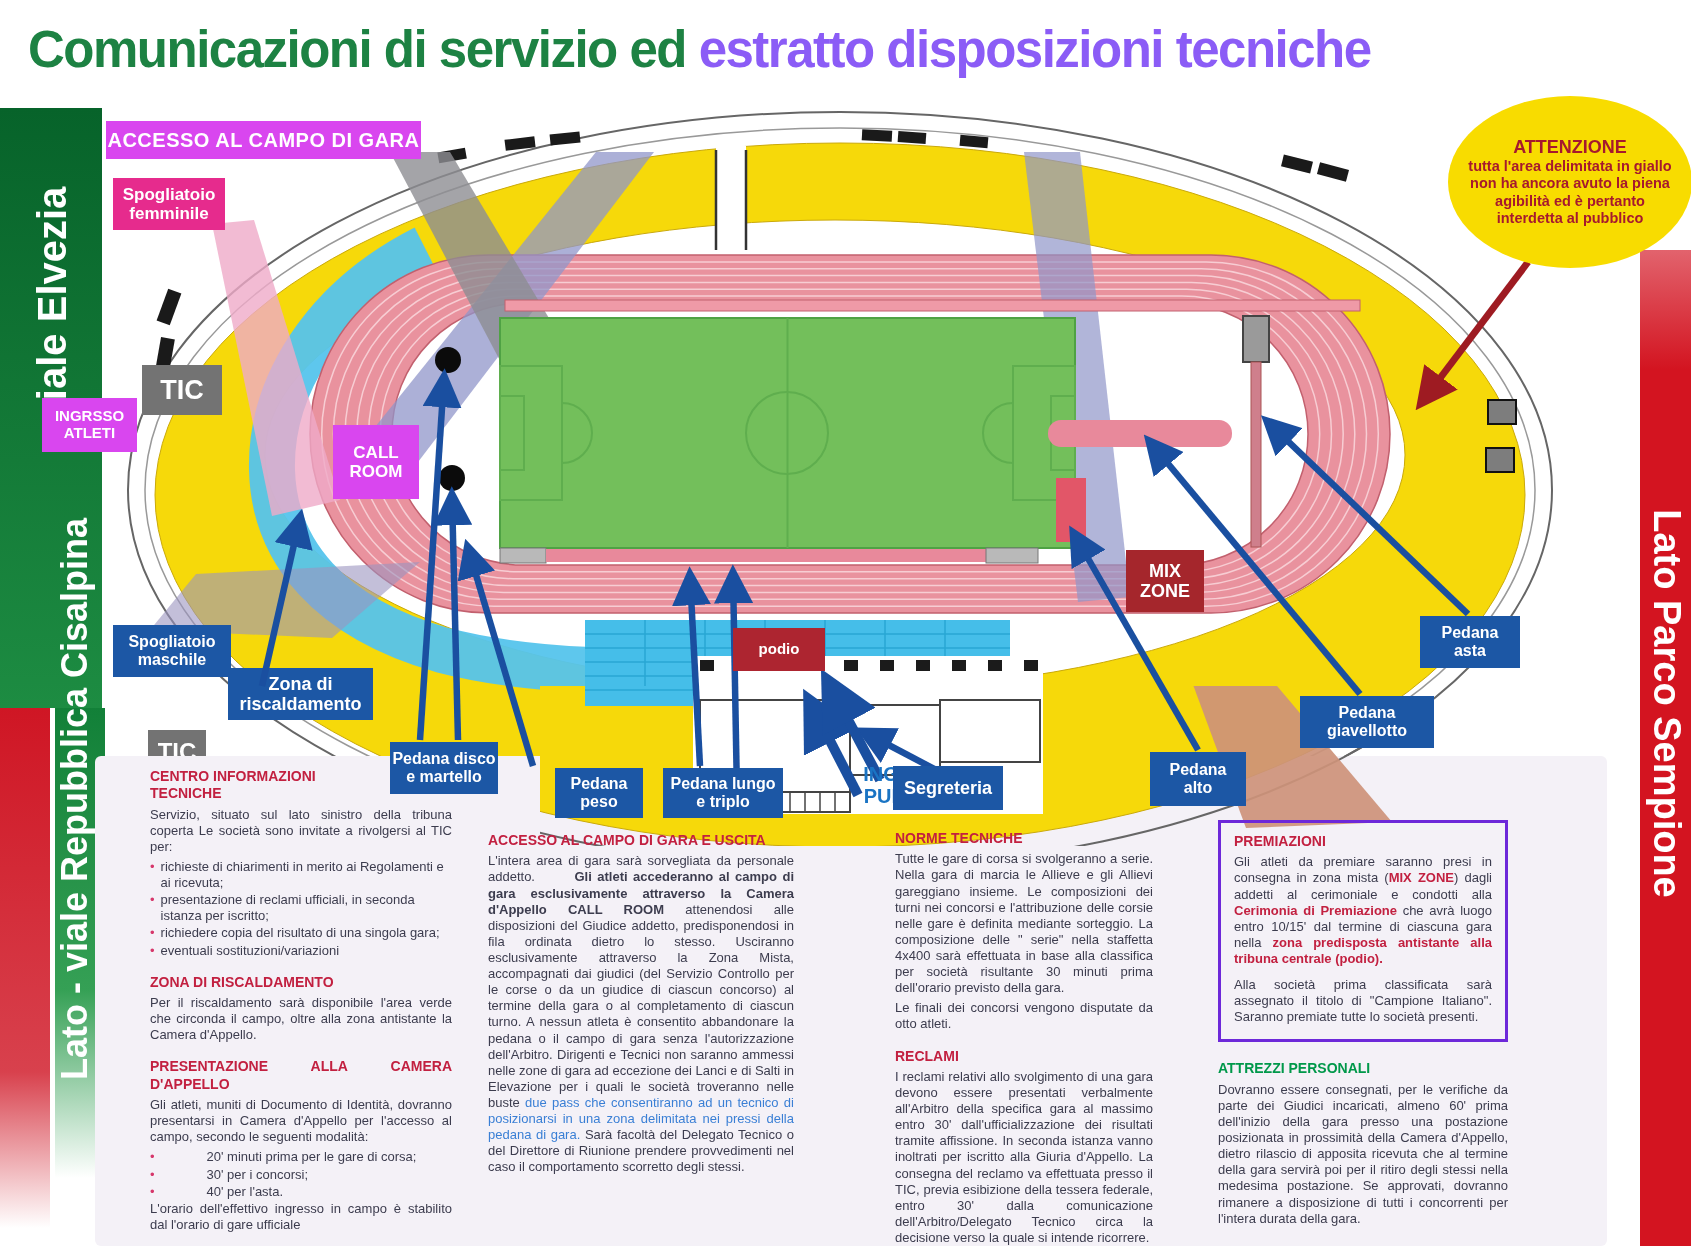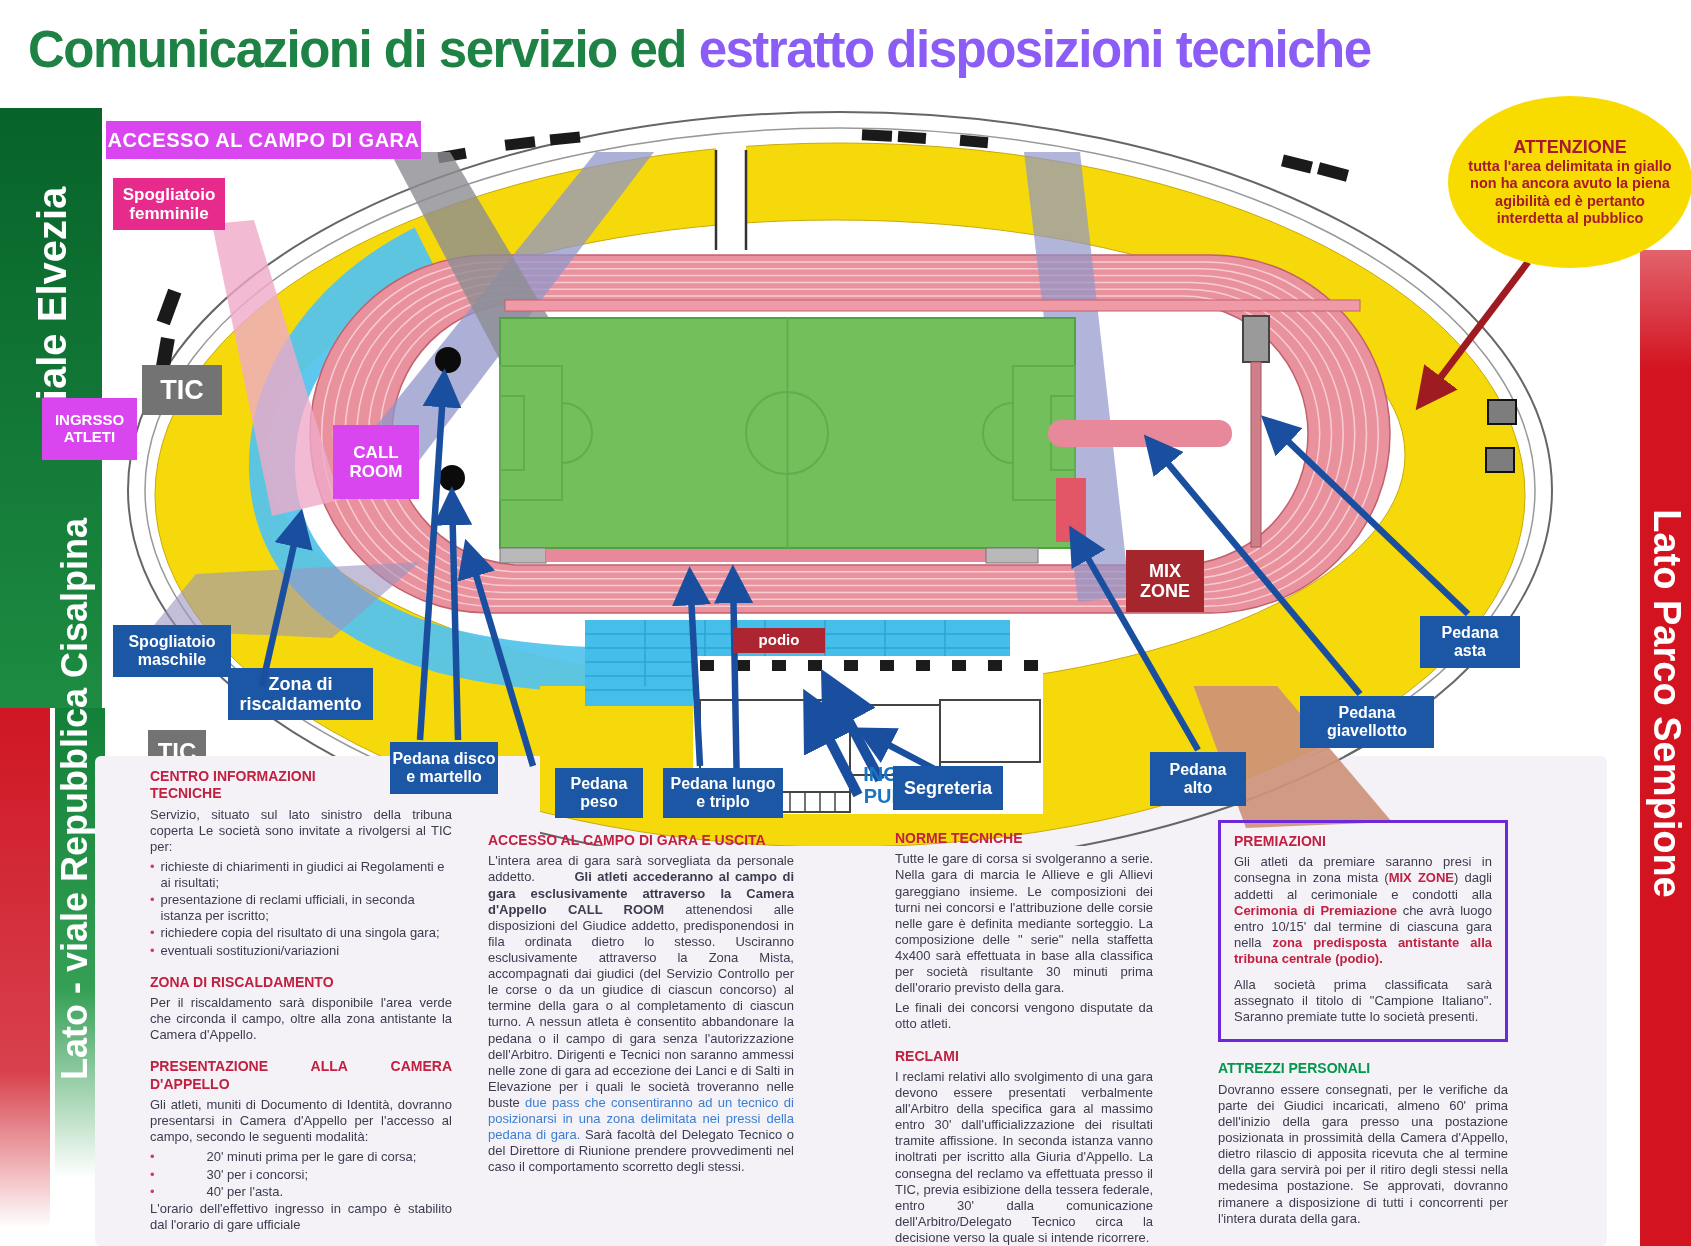--- a/index.html
+++ b/index.html
@@ -44,29 +44,29 @@
   .lbl-blue{background:#1c57a5;}
   .lbl-navy{background:#d946ef;}
   .lbl-red{background:#737373;}
   .lbl-darkred{background:#a5262c;}
   .lbl-magenta{background:#e62b8d;}
   .lbl-podio{background:#ad2530;}
   .lbl-text-blue{color:#1a74c4;background:transparent;}
   #lbl-access{left:106px;top:121px;width:315px;height:38px;font-size:20px;letter-spacing:.5px;}
   #lbl-femminile{left:113px;top:178px;width:112px;height:52px;font-size:17px;}
   #lbl-tic1{left:142px;top:365px;width:80px;height:50px;font-size:27px;}
-  #lbl-ingresso-atleti{left:42px;top:398px;width:95px;height:62px;font-size:15px;}
+  #lbl-ingresso-atleti{left:42px;top:398px;width:95px;height:54px;font-size:15px;}
   #lbl-callroom{left:333px;top:425px;width:86px;height:74px;font-size:17px;}
   #lbl-maschile{left:113px;top:625px;width:118px;height:52px;font-size:16px;}
   #lbl-zona{left:228px;top:668px;width:145px;height:52px;font-size:18px;z-index:1;}
   #lbl-tic2{left:148px;top:730px;width:58px;height:44px;font-size:24px;z-index:1;}
   #lbl-disco{left:390px;top:742px;width:108px;height:52px;font-size:16px;}
   #lbl-peso{left:555px;top:768px;width:88px;height:50px;font-size:16px;}
   #lbl-lungo{left:663px;top:768px;width:120px;height:50px;font-size:16px;}
-  #lbl-podio{left:733px;top:628px;width:92px;height:25px;font-size:15px;}
+  #lbl-podio{left:733px;top:628px;width:92px;height:43px;font-size:15px;}
   #lbl-ingresso-pubblico{left:830px;top:758px;width:172px;height:54px;font-size:20px;}
   #lbl-segreteria{left:893px;top:766px;width:110px;height:44px;font-size:18px;}
   #lbl-mixzone{left:1126px;top:550px;width:78px;height:62px;font-size:18px;}
   #lbl-alto{left:1150px;top:752px;width:96px;height:54px;font-size:16px;}
   #lbl-giavellotto{left:1300px;top:696px;width:134px;height:52px;font-size:16px;}
   #lbl-asta{left:1420px;top:616px;width:100px;height:52px;font-size:16px;}
 
   
   #bubble{position:absolute;left:1448px;top:96px;width:244px;height:172px;z-index:5;
     background:#f8dc00;border-radius:50%;display:flex;flex-direction:column;align-items:center;
@@ -298,21 +298,21 @@
     <div class="bub-b">tutta l'area delimitata in giallo non ha ancora avuto la piena agibilità ed è pertanto interdetta al pubblico</div>
   </div>
 
   <div class="col" id="col1">
     <div class="sect">
       <p class="h-red">CENTRO INFORMAZIONI
 TECNICHE</p>
       <p>Servizio, situato sul lato sinistro della tribuna coperta  Le società sono invitate a rivolgersi al TIC per:</p>
       <div class="bullet-row">
           <span class="dot">•</span>
-          <span>richieste di chiarimenti in giudici ai Regolamenti e ai risultati;</span>
+          <span>richieste di chiarimenti in merito ai Regolamenti e ai ricevuta;</span>
         </div>
       <div class="bullet-row">
           <span class="dot">•</span>
           <span>presentazione di reclami ufficiali, in seconda istanza per iscritto;</span>
         </div>
       <div class="bullet-row">
           <span class="dot">•</span>
           <span>richiedere copia del risultato di una singola gara;</span>
         </div>
       <div class="bullet-row">

